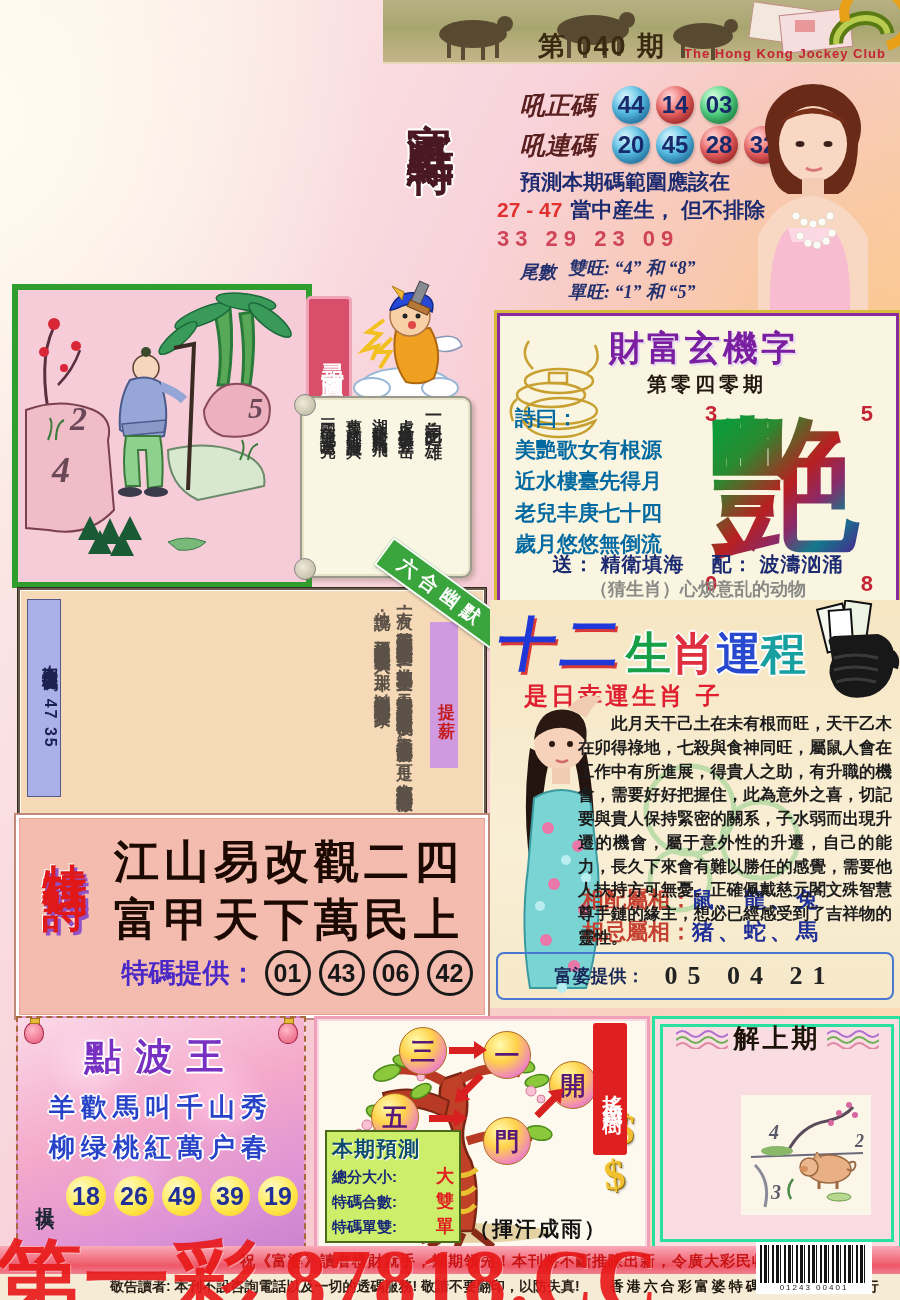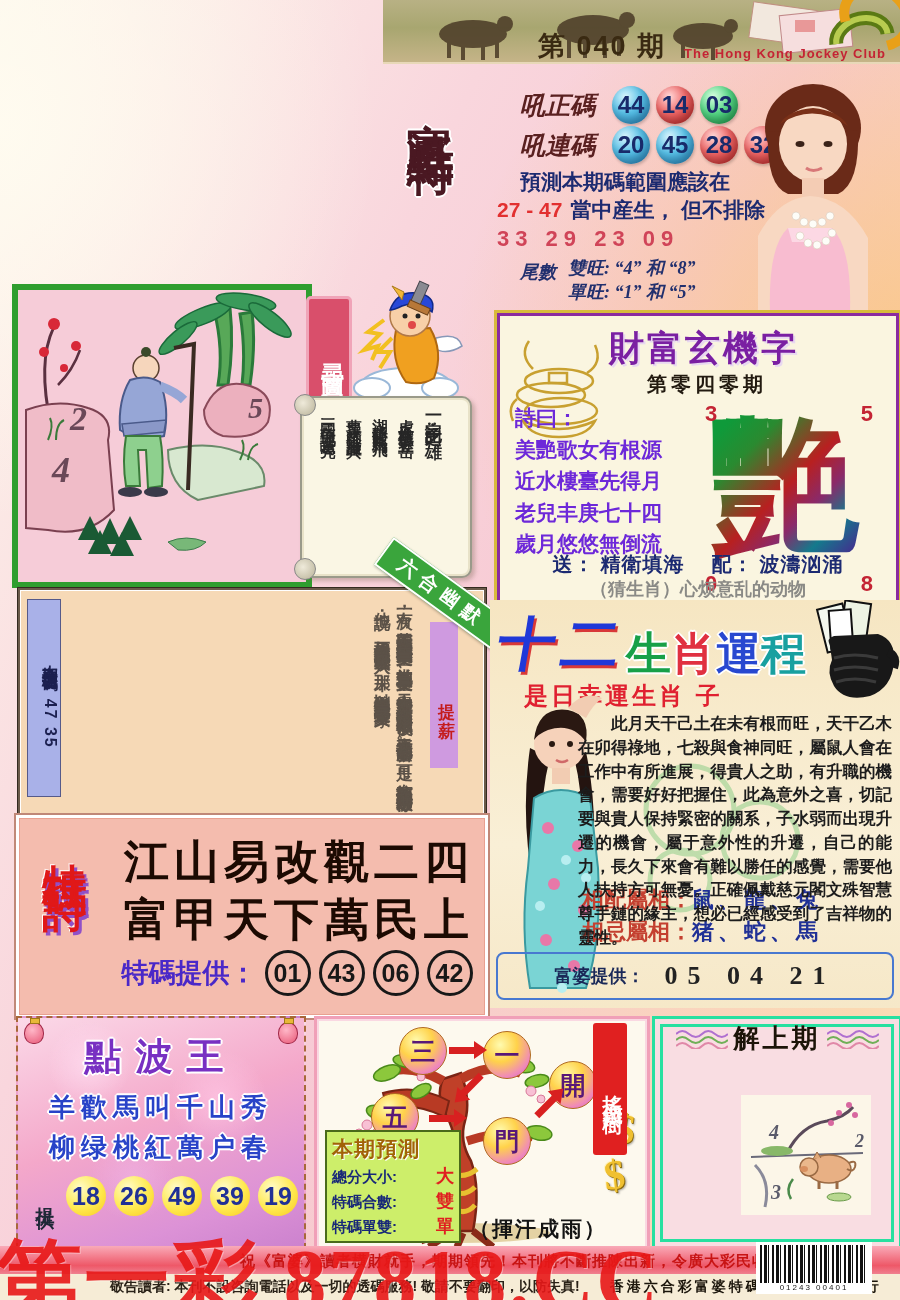--- a/index.html
+++ b/index.html
@@ -64,21 +64,21 @@
   .scroll-title{font-size:17px;font-weight:bold;letter-spacing:3px;margin-left:6px;}
   .scroll-line{font-size:15.5px;font-weight:bold;letter-spacing:4px;margin-left:5px;}
 
   
   .myst{left:494px;top:310px;width:402px;height:294px;background:#faf5e0;border:3px solid #d8ba3c;
      box-shadow:inset 0 0 0 3px #8a2aa0;z-index:2;}
   .myst-title{left:112px;top:12px;font-size:35px;font-weight:bold;color:#7a1fa2;letter-spacing:3px;
      font-family:"Liberation Serif","DejaVu Serif",serif;text-shadow:2px 2px 0 #e8d8f0;}
   .myst-issue{left:150px;top:58px;font-size:20px;font-weight:bold;color:#221a10;letter-spacing:4px;
      font-family:"Liberation Serif","DejaVu Serif",serif;}
-  .myst-poem{left:18px;top:90px;font-size:21px;font-weight:bold;color:#6d28d9;line-height:1.5;
+  .myst-poem{left:18px;top:90px;font-size:21px;font-weight:bold;color:#0369a1;line-height:1.5;
      font-family:"Liberation Serif","DejaVu Serif",serif;}
   .bigchar-wrap{left:214px;top:94px;width:158px;height:188px;}
   .bigchar{font-size:150px;line-height:1.1;font-weight:bold;
      font-family:"Liberation Serif","DejaVu Serif",serif;
      background:linear-gradient(135deg,#0f9a3a 10%,#2a8a30 25%,#b82020 48%,#8a2a6a 62%,#147a8c 75%,#551090 95%);
      -webkit-background-clip:text;background-clip:text;color:transparent;}
   .cnum{position:absolute;font-size:22px;font-weight:bold;color:#c42434;}
   .myst-send{left:0;top:238px;width:100%;text-align:center;font-size:20px;font-weight:bold;color:#1c2a72;
      font-family:"Liberation Serif","DejaVu Serif",serif;letter-spacing:1px;}
   .myst-hint{left:0;top:264px;width:100%;text-align:center;font-size:18px;color:#8a8a86;font-weight:bold;
@@ -119,21 +119,21 @@
   .z-provide .val{font-size:26px;font-weight:bold;color:#222;letter-spacing:10px;font-family:"Liberation Serif","DejaVu Serif",serif;}
   .girl2{left:0px;top:88px;width:152px;height:318px;z-index:2;}
   .fist{right:0px;top:0px;width:108px;height:104px;z-index:2;}
 
   
   .spoem{left:16px;top:815px;width:466px;height:197px;background:#f4bcae;border:3px solid #fff;
      box-shadow:0 0 0 2px #c08878, inset 0 0 0 1px #e8a090;z-index:2;}
   .spoem-vtitle{left:16px;top:10px;height:176px;writing-mode:vertical-rl;font-size:44px;font-weight:bold;
      color:#e01818;text-shadow:3px 3px 0 #9050c8,-1px -1px 0 #fff;letter-spacing:12px;
      font-family:"Liberation Serif","DejaVu Serif",serif;}
-  .spoem-line{left:95px;width:360px;text-align:right;font-size:45px;font-weight:bold;color:#1c0a02;
+  .spoem-line{left:95px;width:360px;text-align:left;font-size:45px;font-weight:bold;color:#1c0a02;
      letter-spacing:5px;font-family:"Liberation Serif","DejaVu Serif",serif;}
   .spoem-provide{left:95px;top:132px;width:366px;display:flex;align-items:center;justify-content:center;gap:8px;}
   .spoem-provide .lab{font-size:27px;font-weight:bold;color:#4a28c8;}
   .circ{width:40px;height:40px;border:3px solid #181818;border-radius:50%;display:flex;align-items:center;
      justify-content:center;font-size:25px;font-weight:bold;color:#181818;background:transparent;}
 
   
   .wave{left:16px;top:1016px;width:286px;height:229px;border:2px dashed #a8683a;
      background:
        radial-gradient(60px 60px at 25% 20%,rgba(255,220,240,.8),rgba(255,220,240,0) 70%),
@@ -160,21 +160,21 @@
      border:1px solid #b06a20;display:flex;align-items:center;justify-content:center;
      font-size:25px;font-weight:bold;color:#581878;font-family:"Liberation Serif","DejaVu Serif",serif;z-index:4;}
   .arr{position:absolute;width:26px;height:7px;background:#d82020;z-index:4;}
   .arr::after{content:"";position:absolute;right:-12px;top:-6px;border-left:13px solid #d82020;
      border-top:9px solid transparent;border-bottom:9px solid transparent;}
   .dollar{position:absolute;font-size:42px;font-weight:bold;color:#f0c030;z-index:4;
      font-family:"Liberation Serif","DejaVu Serif",serif;
      text-shadow:1px 1px 0 #8a6a10,-1px -1px 0 #fff3c0,2px 2px 2px rgba(0,0,0,.3);}
   .tp-forecast{left:8px;bottom:8px;width:136px;background:#cdee6a;border:2px solid #4a6a1a;z-index:5;
      padding:3px 5px;box-sizing:border-box;}
-  .tp-forecast .ft{font-size:21px;font-weight:bold;color:#a16207;text-shadow:1px 1px 0 #fff;letter-spacing:1px;}
+  .tp-forecast .ft{font-size:21px;font-weight:bold;color:#0c4a6e;text-shadow:1px 1px 0 #fff;letter-spacing:1px;}
   .tp-forecast .fr{display:flex;justify-content:space-between;align-items:baseline;margin-top:1px;}
   .tp-forecast .fl{font-size:15px;font-weight:bold;color:#182878;}
   .tp-forecast .fv{font-size:18px;font-weight:bold;color:#e02020;}
   .tp-caption{left:152px;bottom:8px;font-size:21px;font-weight:bold;color:#141414;letter-spacing:2px;z-index:5;
      font-family:"Liberation Serif","DejaVu Serif",serif;}
   .tree-ribbon{right:20px;top:4px;width:34px;height:132px;background:#e02020;border-radius:3px;z-index:5;
      writing-mode:vertical-rl;color:#fff;font-size:20px;font-weight:bold;letter-spacing:10px;
      display:flex;justify-content:center;padding-top:10px;box-sizing:border-box;}
 
   

